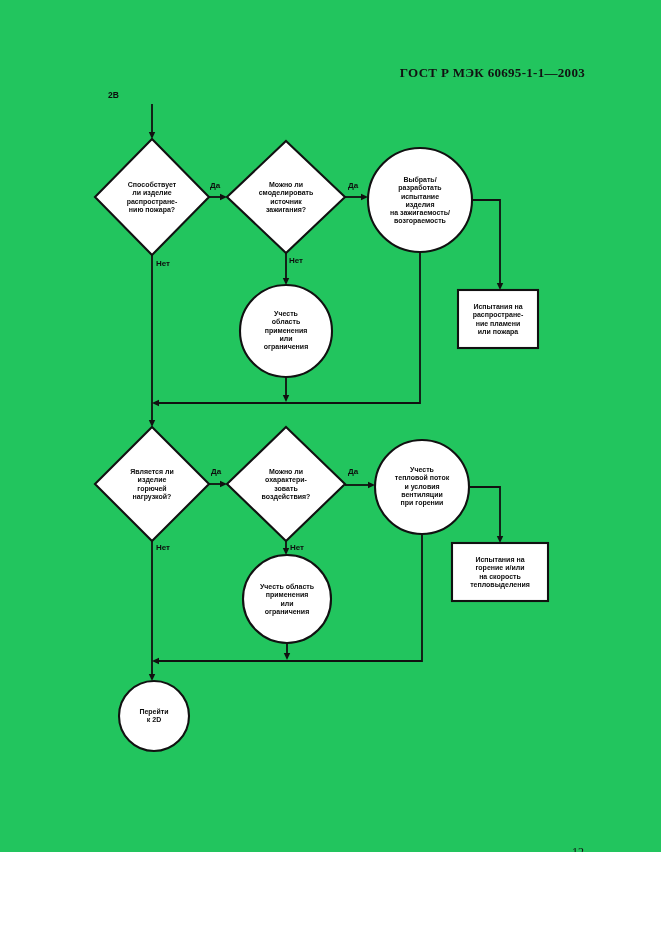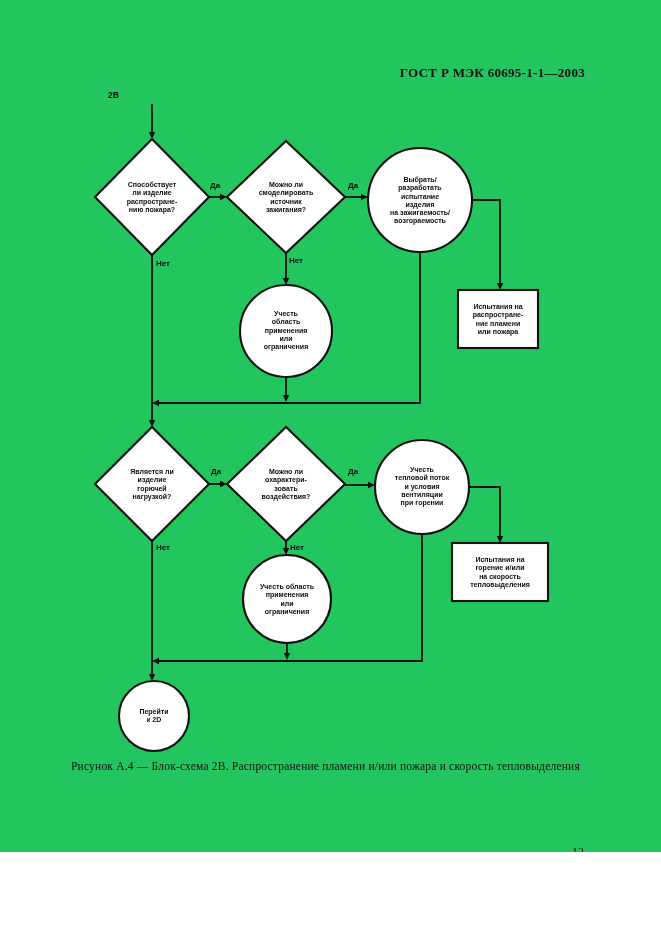--- a/index.html
+++ b/index.html
@@ -143,15 +143,14 @@
 
   <div class="edge-label" style="left:210px;top:182px;">Да</div>
   <div class="edge-label" style="left:348px;top:182px;">Да</div>
   <div class="edge-label" style="left:156px;top:260px;">Нет</div>
   <div class="edge-label" style="left:289px;top:257px;">Нет</div>
   <div class="edge-label" style="left:211px;top:468px;">Да</div>
   <div class="edge-label" style="left:348px;top:468px;">Да</div>
   <div class="edge-label" style="left:156px;top:544px;">Нет</div>
   <div class="edge-label" style="left:290px;top:544px;">Нет</div>
 
-  <div class="caption">Рисунок А.4 — Блок-схема 2В. Распространение пламени и/или пожара и скорость тепловыделения</div>
   <div class="page-number">12</div>
 </div>
 
 </body></html>

